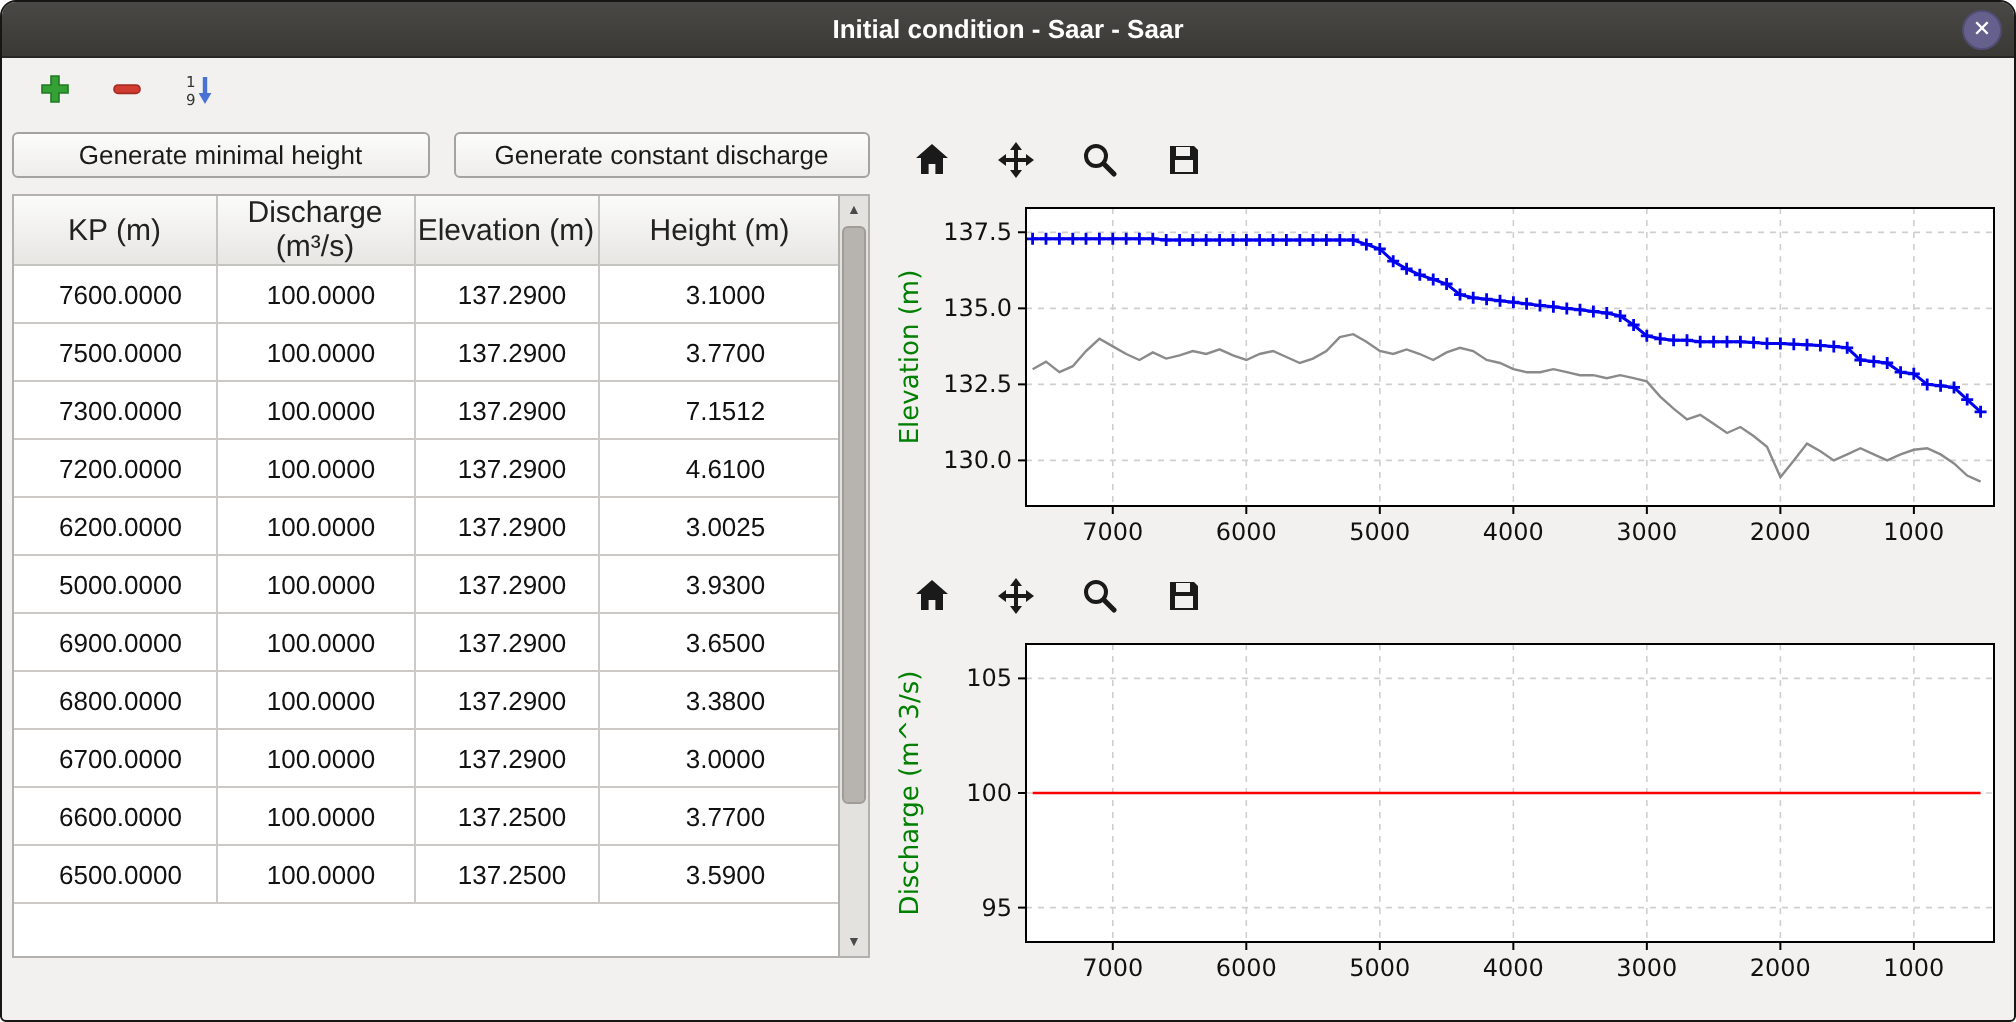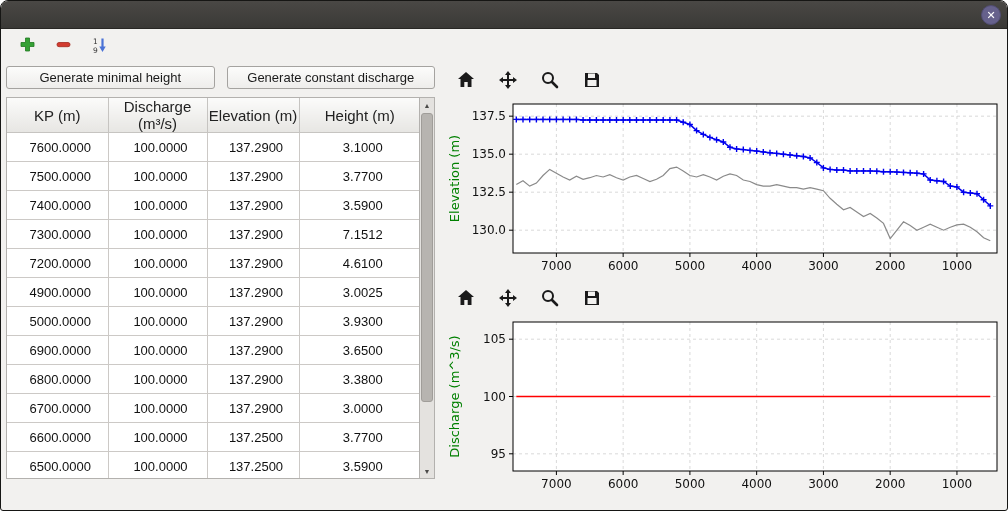--- a/index.html
+++ b/index.html
@@ -35,20 +35,21 @@
   .tick{font-size:12px;fill:#111}
   .ylab{font-size:13px;fill:#008000}
   .sort-digit{font-size:7.5px;fill:#333;font-family:"DejaVu Sans",sans-serif}
 </style>
 </head>
 <body>
 
 <div class="window">
 
   <div class="titlebar">
+    <div class="title">Initial condition - Saar - Saar</div>
     <div class="close-btn">
       <span>✕</span>
     </div>
   </div>
 
   <div class="toolbar">
     <button class="tbtn">
       <span>
         <svg width="17" height="17" viewBox="0 0 17 17">
             <path d="M6.5 2 H10.5 V6.5 H15 V10.5 H10.5 V15 H6.5 V10.5 H2 V6.5 H6.5 Z" fill="#35a135" stroke="#1f7a1f" stroke-width="0.8"></path>
@@ -105,39 +106,33 @@
                   <td>137.2900</td>
                   <td>3.1000</td>
                 </tr>
                 <tr>
                   <td>7500.0000</td>
                   <td>100.0000</td>
                   <td>137.2900</td>
                   <td>3.7700</td>
                 </tr>
                 <tr>
-                  <td>7400.0000</td>
-                  <td>100.0000</td>
-                  <td>137.2900</td>
-                  <td>3.5900</td>
-                </tr>
-                <tr>
                   <td>7300.0000</td>
                   <td>100.0000</td>
                   <td>137.2900</td>
                   <td>7.1512</td>
                 </tr>
                 <tr>
                   <td>7200.0000</td>
                   <td>100.0000</td>
                   <td>137.2900</td>
                   <td>4.6100</td>
                 </tr>
                 <tr>
-                  <td>4900.0000</td>
+                  <td>6200.0000</td>
                   <td>100.0000</td>
                   <td>137.2900</td>
                   <td>3.0025</td>
                 </tr>
                 <tr>
                   <td>5000.0000</td>
                   <td>100.0000</td>
                   <td>137.2900</td>
                   <td>3.9300</td>
                 </tr>

